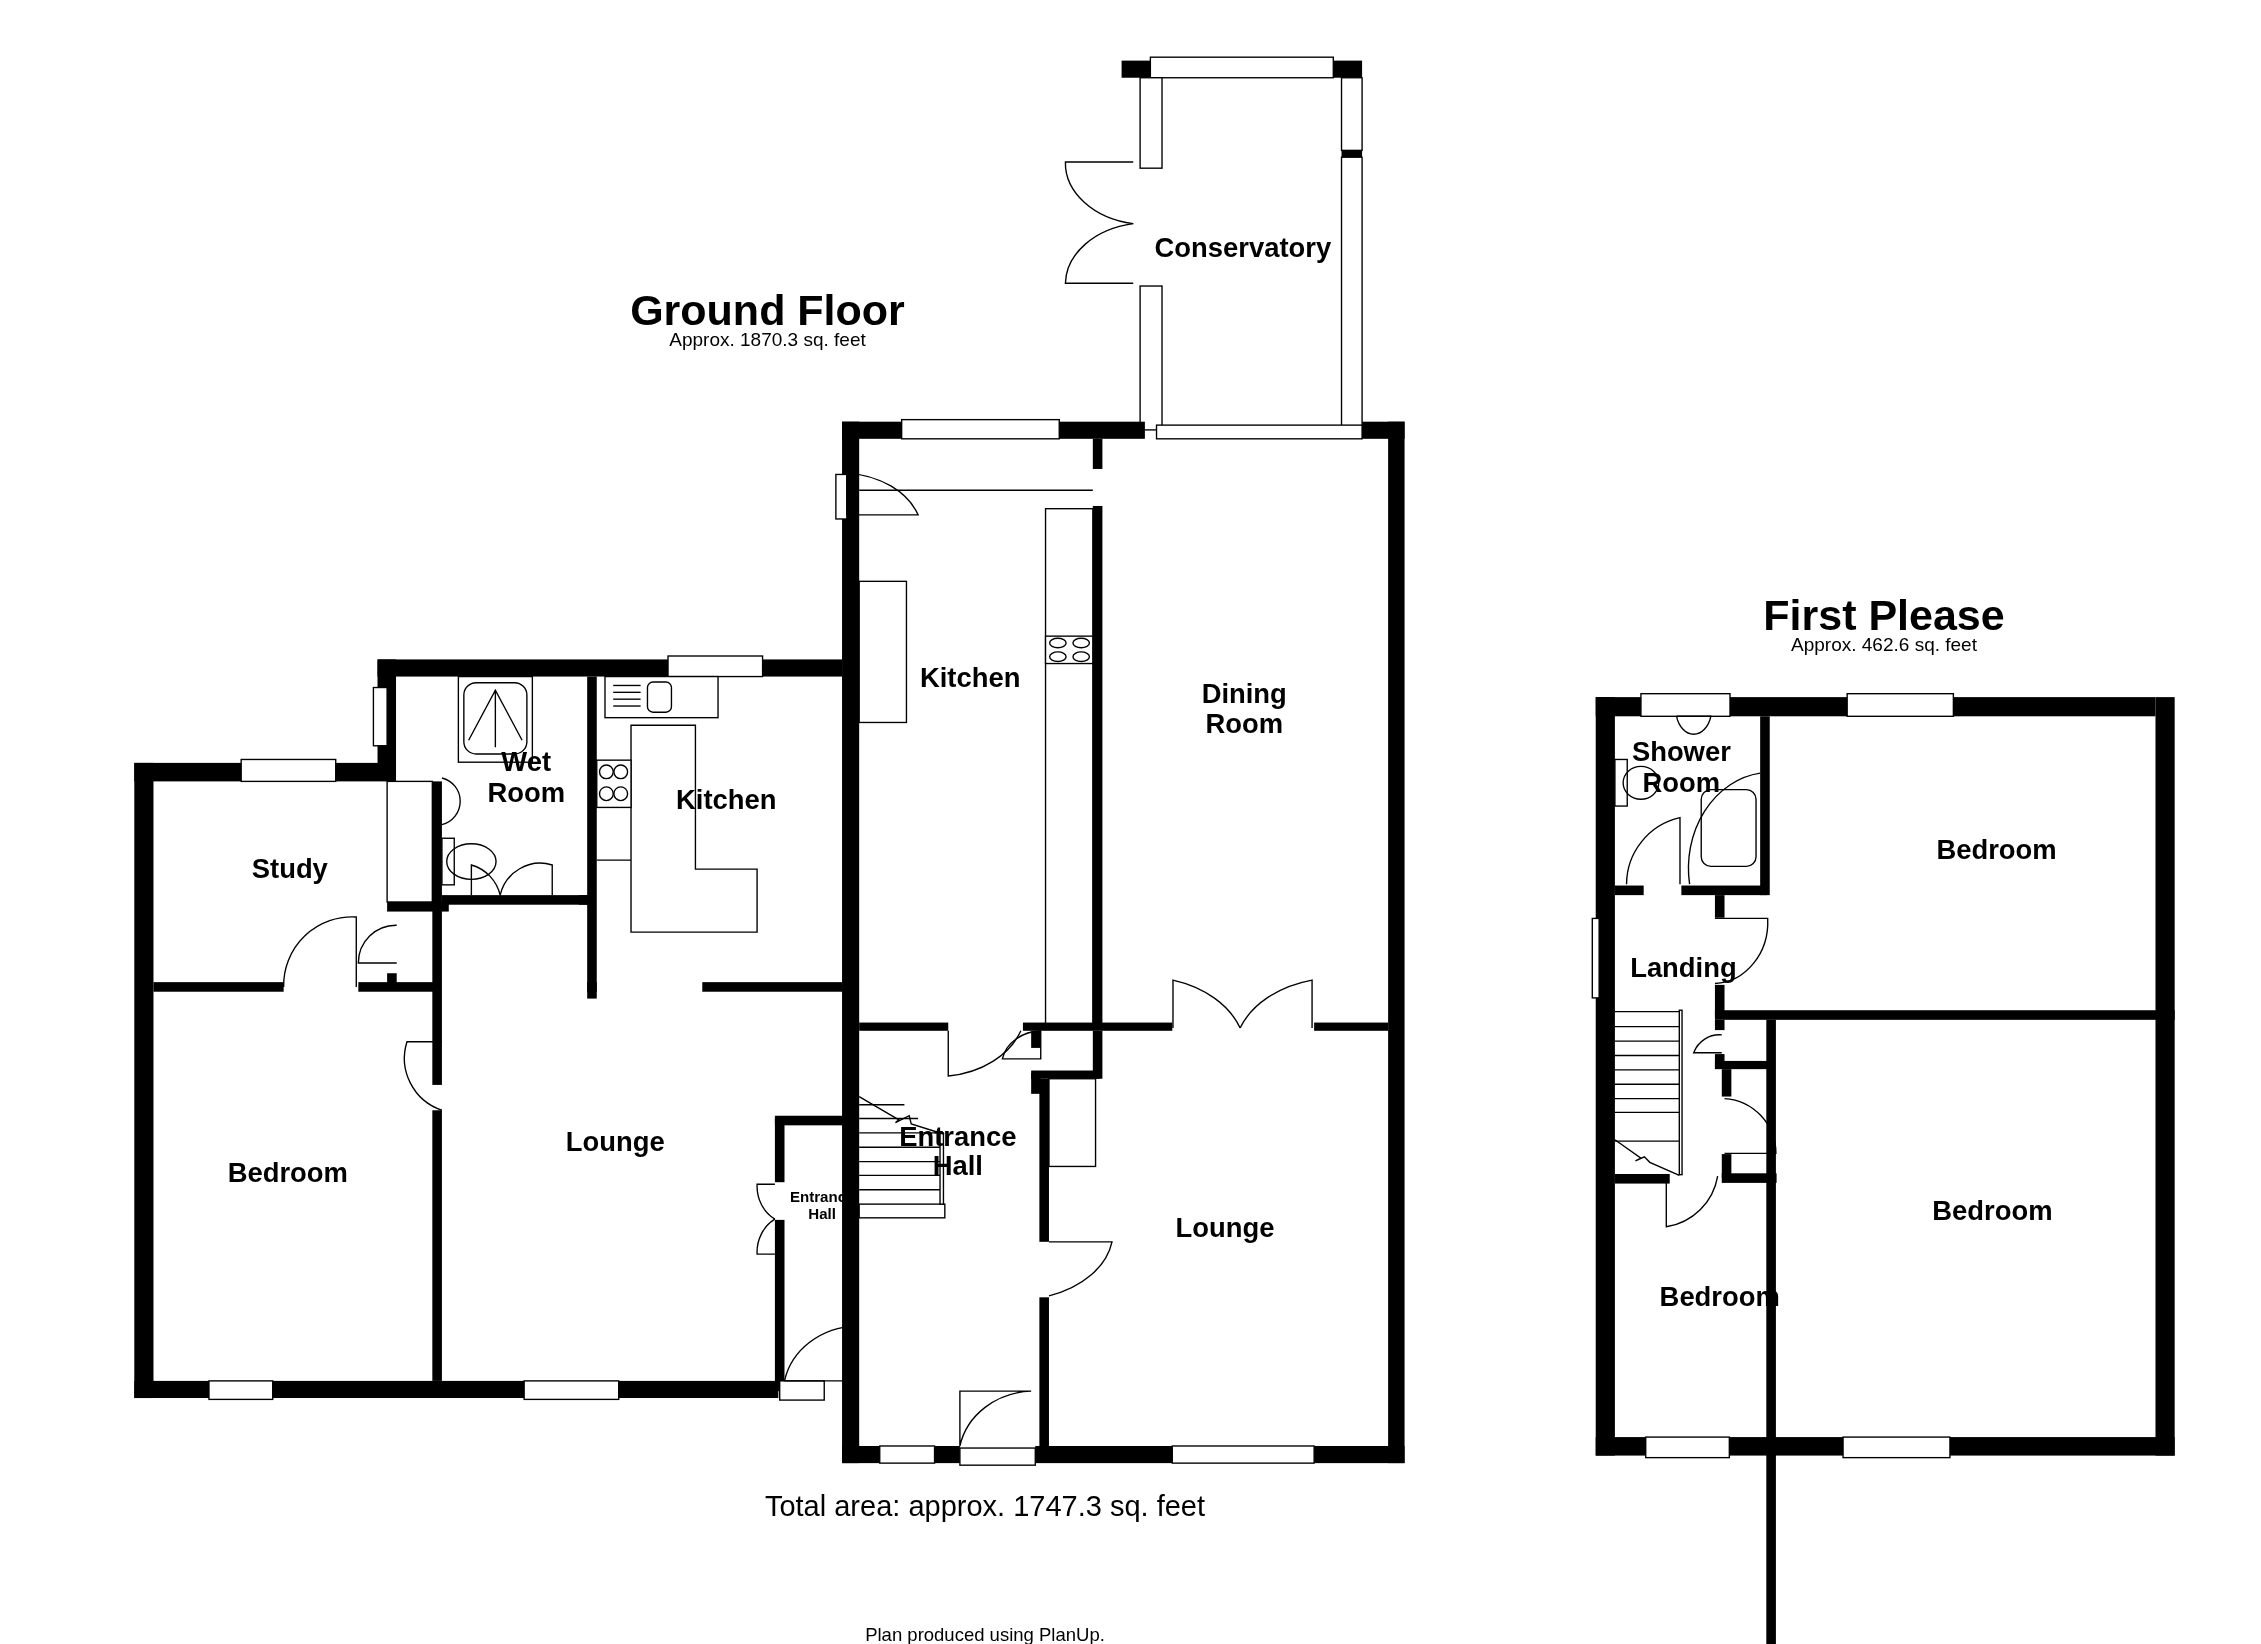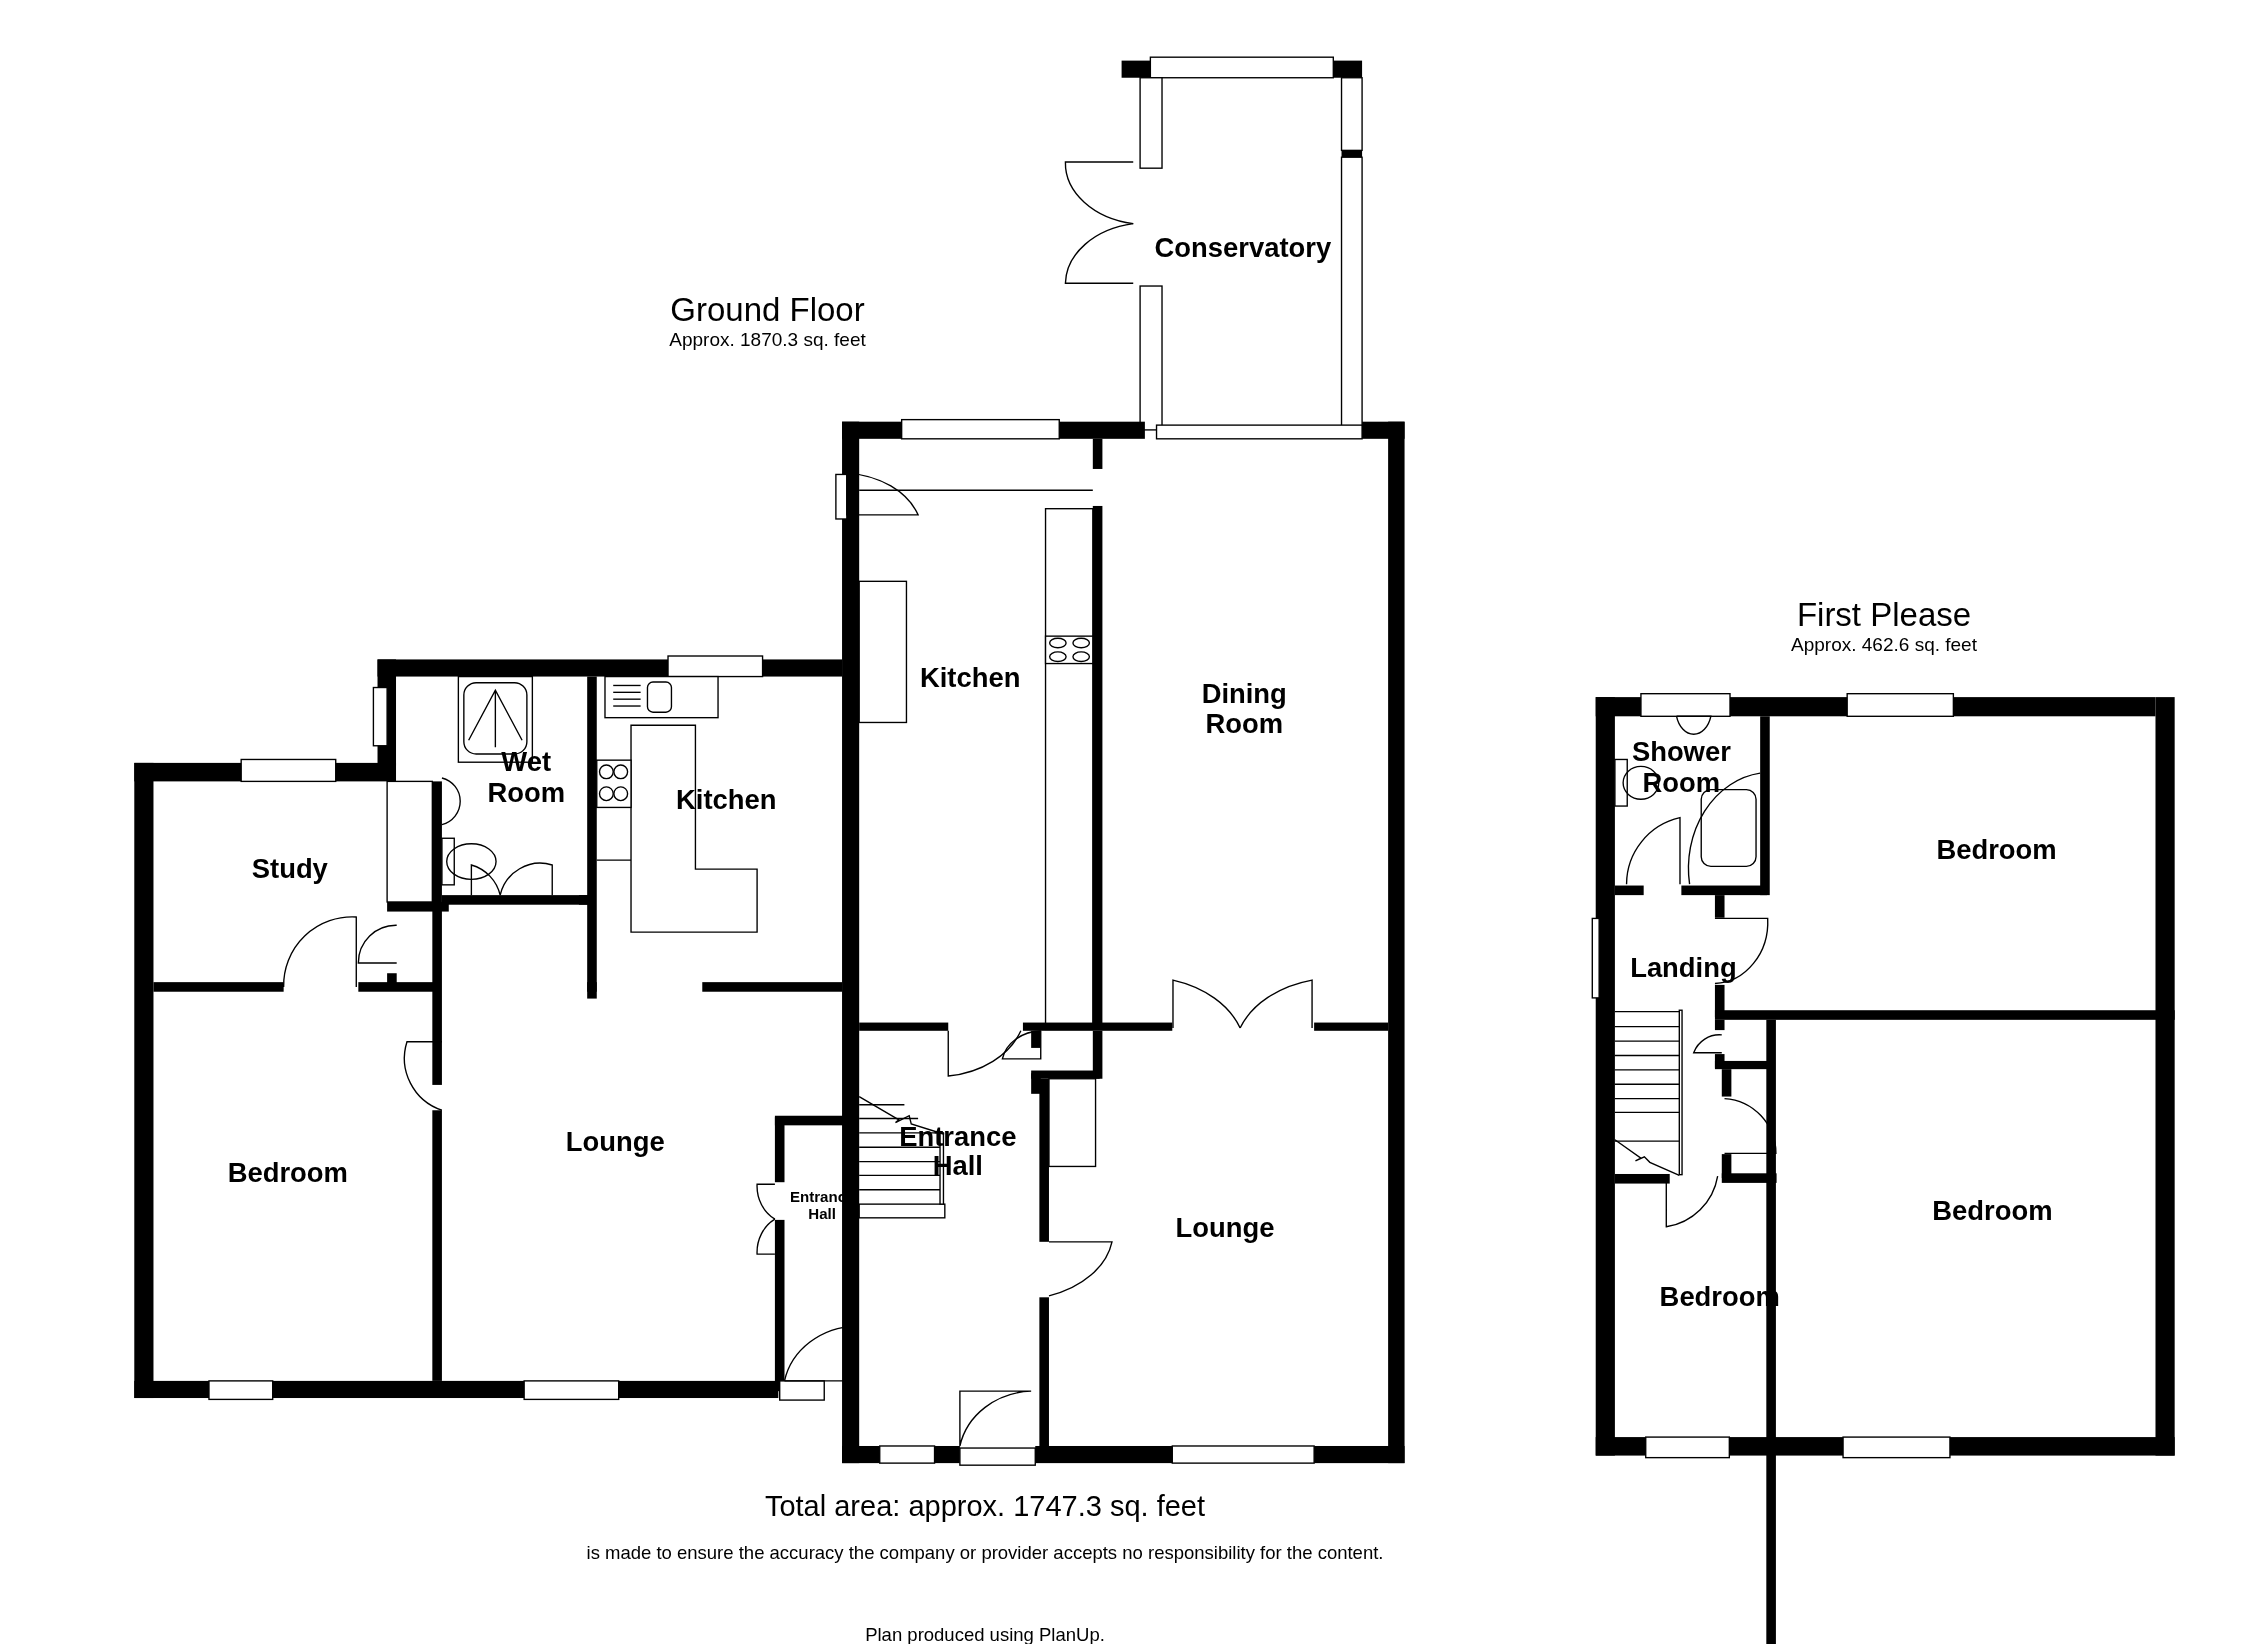--- a/index.html
+++ b/index.html
@@ -6,21 +6,21 @@
   body { width:2261px; height:1645px; position:relative; overflow:hidden;
          font-family:"Liberation Sans", sans-serif; color:#000; }
   #plan { position:absolute; left:0; top:0; width:2261px; height:1645px; }
   .wall { fill:#000; }
   .thin { fill:none; stroke:#000; stroke-width:2; }
   .win { fill:#fff; stroke:#000; stroke-width:2; }
   .fix { fill:#fff; stroke:#000; stroke-width:2; }
   .arc { fill:none; stroke:#000; stroke-width:2; }
   .lbl { font-family:"Liberation Sans", sans-serif; font-weight:bold; fill:#000; text-anchor:middle; }
   .floor-title { position:absolute; text-align:center; }
-  .floor-title .t { font-weight:normal; font-size:33px; line-height:38px; }
+  .floor-title .t { font-weight:bold; font-size:43px; line-height:38px; }
   .floor-title .s { font-size:19px; line-height:22px; }
   .footer { position:absolute; left:0; width:1970px; text-align:center; }
   #total { top:1490px; font-size:29px; }
   #disclaimer { top:1542px; font-size:18.5px; line-height:22px; }
   #credit { top:1624px; font-size:18.5px; }
 </style>
 </head>
 <body>
 
 <div class="floor-title" style="left:603px; top:291px; width:329px;">
@@ -241,16 +241,15 @@
       <line class="thin" x1="2357" y1="1603" x2="2451" y2="1603"></line>
       <line class="thin" x1="2357" y1="1623" x2="2451" y2="1623"></line>
       <line class="thin" x1="2357" y1="1665" x2="2451" y2="1665"></line>
       <path class="thin" d="M2357 1663 L2395 1690 L2387 1694 L2400 1688 L2408 1696 L2451 1715"></path>
     </g>
   </g>
 </svg>
 
 <div id="total" class="footer">Total area: approx. 1747.3 sq. feet</div>
 <div id="disclaimer" class="footer">
-  <div>is made to ensure the accuracy the company or provider accepts no responsibility for the content.</div>
 </div>
 <div id="credit" class="footer">Plan produced using PlanUp.</div>
 
 
 </body></html>

